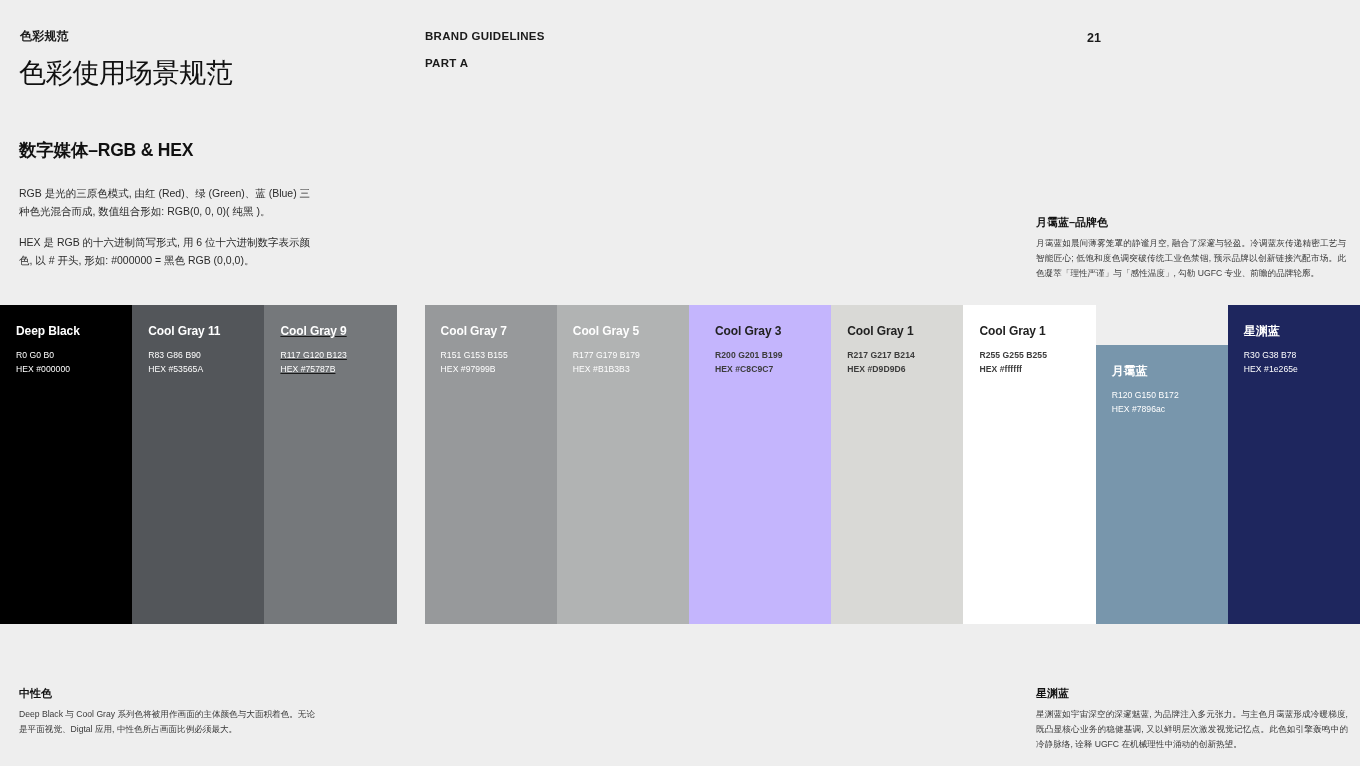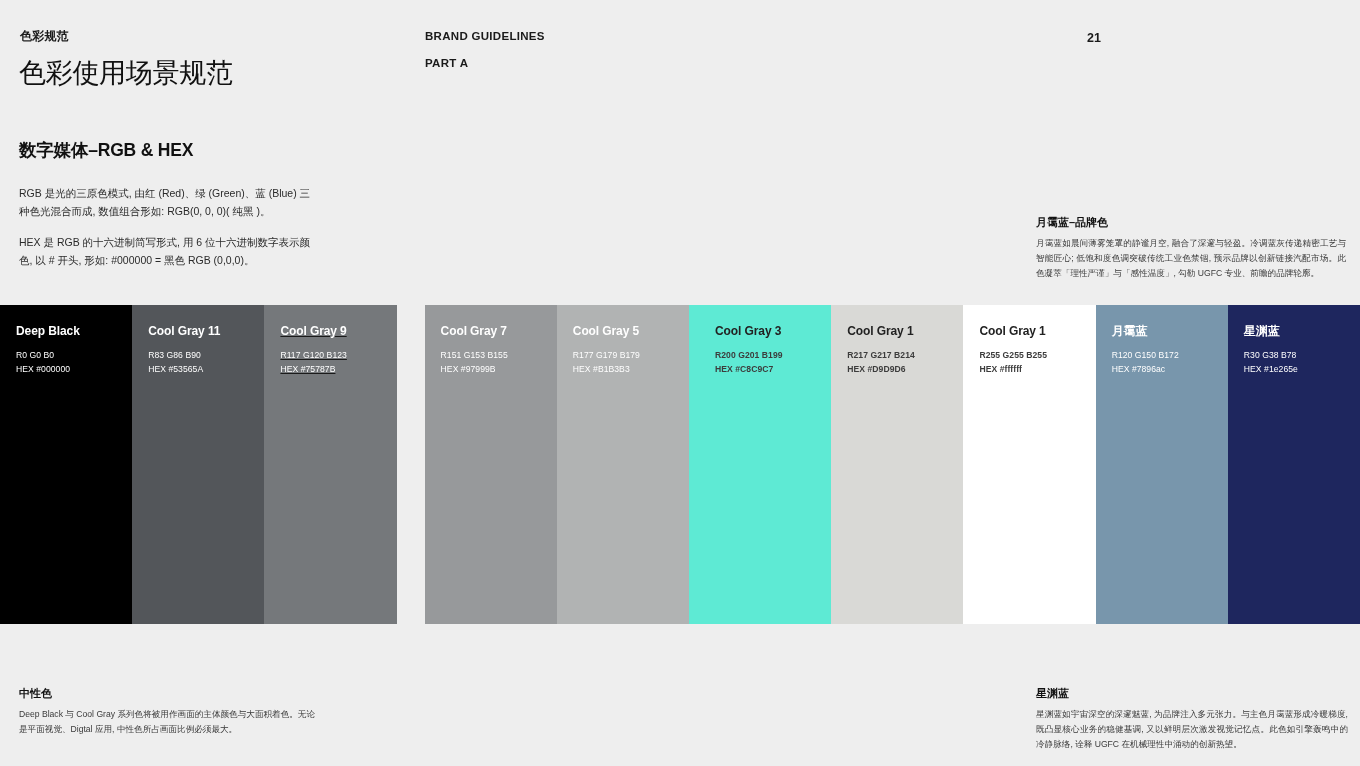--- a/index.html
+++ b/index.html
@@ -226,36 +226,36 @@
     <div class="swatch light-text" style="background: rgb(151, 153, 155); margin-left: 28px;">
       <div class="swatch-name">Cool Gray 7</div>
       <div class="swatch-rgb">R151 G153 B155</div>
       <div class="swatch-hex">HEX #97999B</div>
     </div>
     <div class="swatch light-text" style="background: rgb(177, 179, 179);">
       <div class="swatch-name">Cool Gray 5</div>
       <div class="swatch-rgb">R177 G179 B179</div>
       <div class="swatch-hex">HEX #B1B3B3</div>
     </div>
-    <div class="swatch dark-text" style="background: #5eead4; padding-left: 26px;">
+    <div class="swatch dark-text" style="background: #c4b5fd; padding-left: 26px;">
       <div class="swatch-name">Cool Gray 3</div>
       <div class="swatch-rgb">R200 G201 B199</div>
       <div class="swatch-hex">HEX #C8C9C7</div>
     </div>
     <div class="swatch dark-text" style="background: rgb(217, 217, 214);">
       <div class="swatch-name">Cool Gray 1</div>
       <div class="swatch-rgb">R217 G217 B214</div>
       <div class="swatch-hex">HEX #D9D9D6</div>
     </div>
     <div class="swatch dark-text" style="background: rgb(255, 255, 255);">
       <div class="swatch-name">Cool Gray 1</div>
       <div class="swatch-rgb">R255 G255 B255</div>
       <div class="swatch-hex">HEX #ffffff</div>
     </div>
-    <div class="swatch light-text" style="background: rgb(120, 150, 172);">
+    <div class="swatch light-text" style="background: rgb(120, 150, 172); margin-top: 40px;">
       <div class="swatch-name">月霭蓝</div>
       <div class="swatch-rgb">R120 G150 B172</div>
       <div class="swatch-hex">HEX #7896ac</div>
     </div>
     <div class="swatch light-text" style="background: rgb(30, 38, 94);">
       <div class="swatch-name">星渊蓝</div>
       <div class="swatch-rgb">R30 G38 B78</div>
       <div class="swatch-hex">HEX #1e265e</div>
     </div>
   </div>

